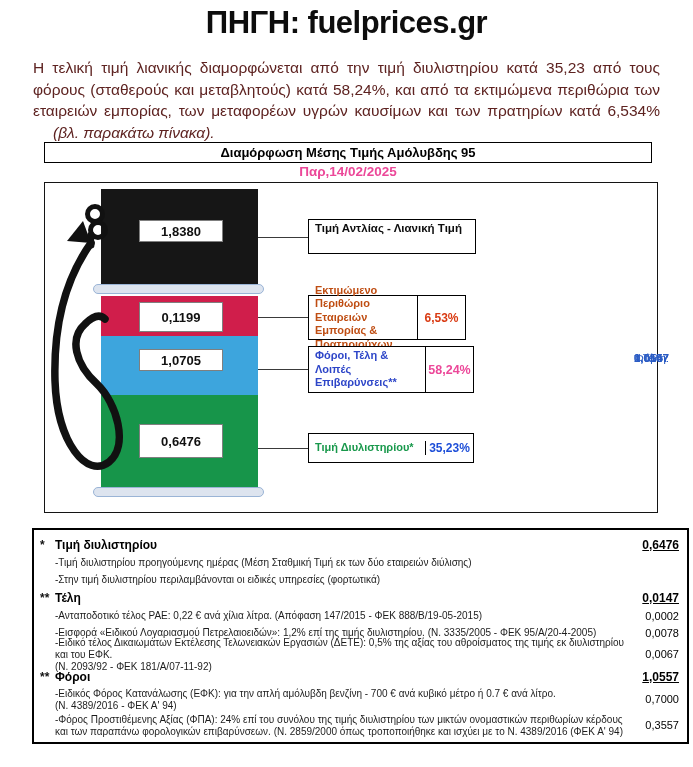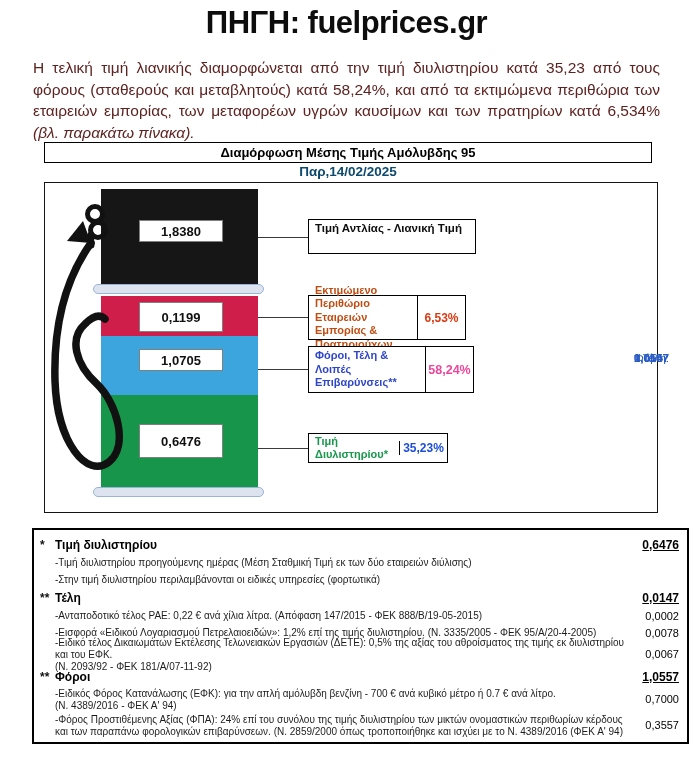--- a/index.html
+++ b/index.html
@@ -5,27 +5,27 @@
   * { margin:0; padding:0; box-sizing:border-box; }
   html,body { background:#ffffff; }
   body { font-family:"Liberation Sans", sans-serif; color:#111; }
   .page { position:relative; width:693px; height:767px; background:#fff; overflow:hidden;padding-left:8px; }
 
   .page-title { position:absolute; left:0; top:5px; width:693px; text-align:center;
     font-size:31px; font-weight:800; color:#0d0d0d; letter-spacing:-0.5px; }
 
   .intro { position:absolute; left:33px; top:57px; width:627px;
     font-size:15.5px; line-height:21.5px; color:#5e2321; text-align:justify; }
-  .intro .it { font-style:italic; }
+  .intro .it { font-style:italic;margin-left:20px; }
 
   .hdr-box { position:absolute; left:44px; top:142px; width:608px; height:21px;
     border:1.5px solid #000; display:flex; align-items:center; justify-content:center;
     font-size:13px; font-weight:700; color:#000; }
   .hdr-date { position:absolute; left:44px; top:164px; width:608px; text-align:center;
-    font-size:13.5px; font-weight:600; color:#0c4a6e; }
+    font-size:13.5px; font-weight:600; color:#ec4899; }
 
   .diagram { position:absolute; left:44px; top:182px; width:614px; height:331px;
     border:1.5px solid #141414; background:#fff; }
   .diagram * { position:absolute; }
 
   .seg { left:56px; width:157px; }
   .seg-black { top:6px;   height:95px; background:#161616; }
   .seg-red   { top:113px; height:40px; background:#d01e4b; }
   .seg-blue  { top:153px; height:59px; background:#3da5dd; }
   .seg-green { top:212px; height:92px; background:#17954a; }
@@ -38,21 +38,21 @@
     font-size:13px; font-weight:700; color:#111; }
   .vb1 { top:37px; } .vb2 { top:119px; height:30px; } .vb3 { top:166px; } .vb4 { top:241px; height:34px; }
 
   .conn { height:0; border-top:1.2px solid #3a3a3a; left:213px; width:50px; }
   .c1 { top:54px; } .c2 { top:134px; } .c3 { top:186px; } .c4 { top:265px; }
 
   .lbl-box { left:263px; border:1.5px solid #000; background:#fff; display:flex; }
   .lb1 { top:36px;  width:168px; height:35px; align-items:flex-start; }
   .lb2 { top:112px; width:158px; height:45px; }
   .lb3 { top:163px; width:166px; height:47px; }
-  .lb4 { top:250px; width:140px; height:30px; align-items:center; }
+  .lb4 { top:250px; width:166px; height:30px; align-items:center; }
   .lbl-box .txt { position:static; flex:1 1 auto; padding:2px 4px 2px 6px;
     font-size:11px; font-weight:700; line-height:13.5px; white-space:pre-line;
     display:flex; align-items:center; }
   .lbl-box .pct { position:static; flex:0 0 48px; border-left:1.5px solid #000;
     display:flex; align-items:center; justify-content:center;
     font-size:12px; font-weight:700; }
   .lb1 .txt { color:#0d0d0d; font-size:11.5px; }
   .lb2 .txt { color:#bf4d12; } .lb2 .pct { color:#d93a12; }
   .lb3 .txt { color:#2e46c8; } .lb3 .pct { color:#ec4899; font-size:12.5px; }
   .lb4 .txt { color:#18984b; } .lb4 .pct { color:#1d4ed8; }

